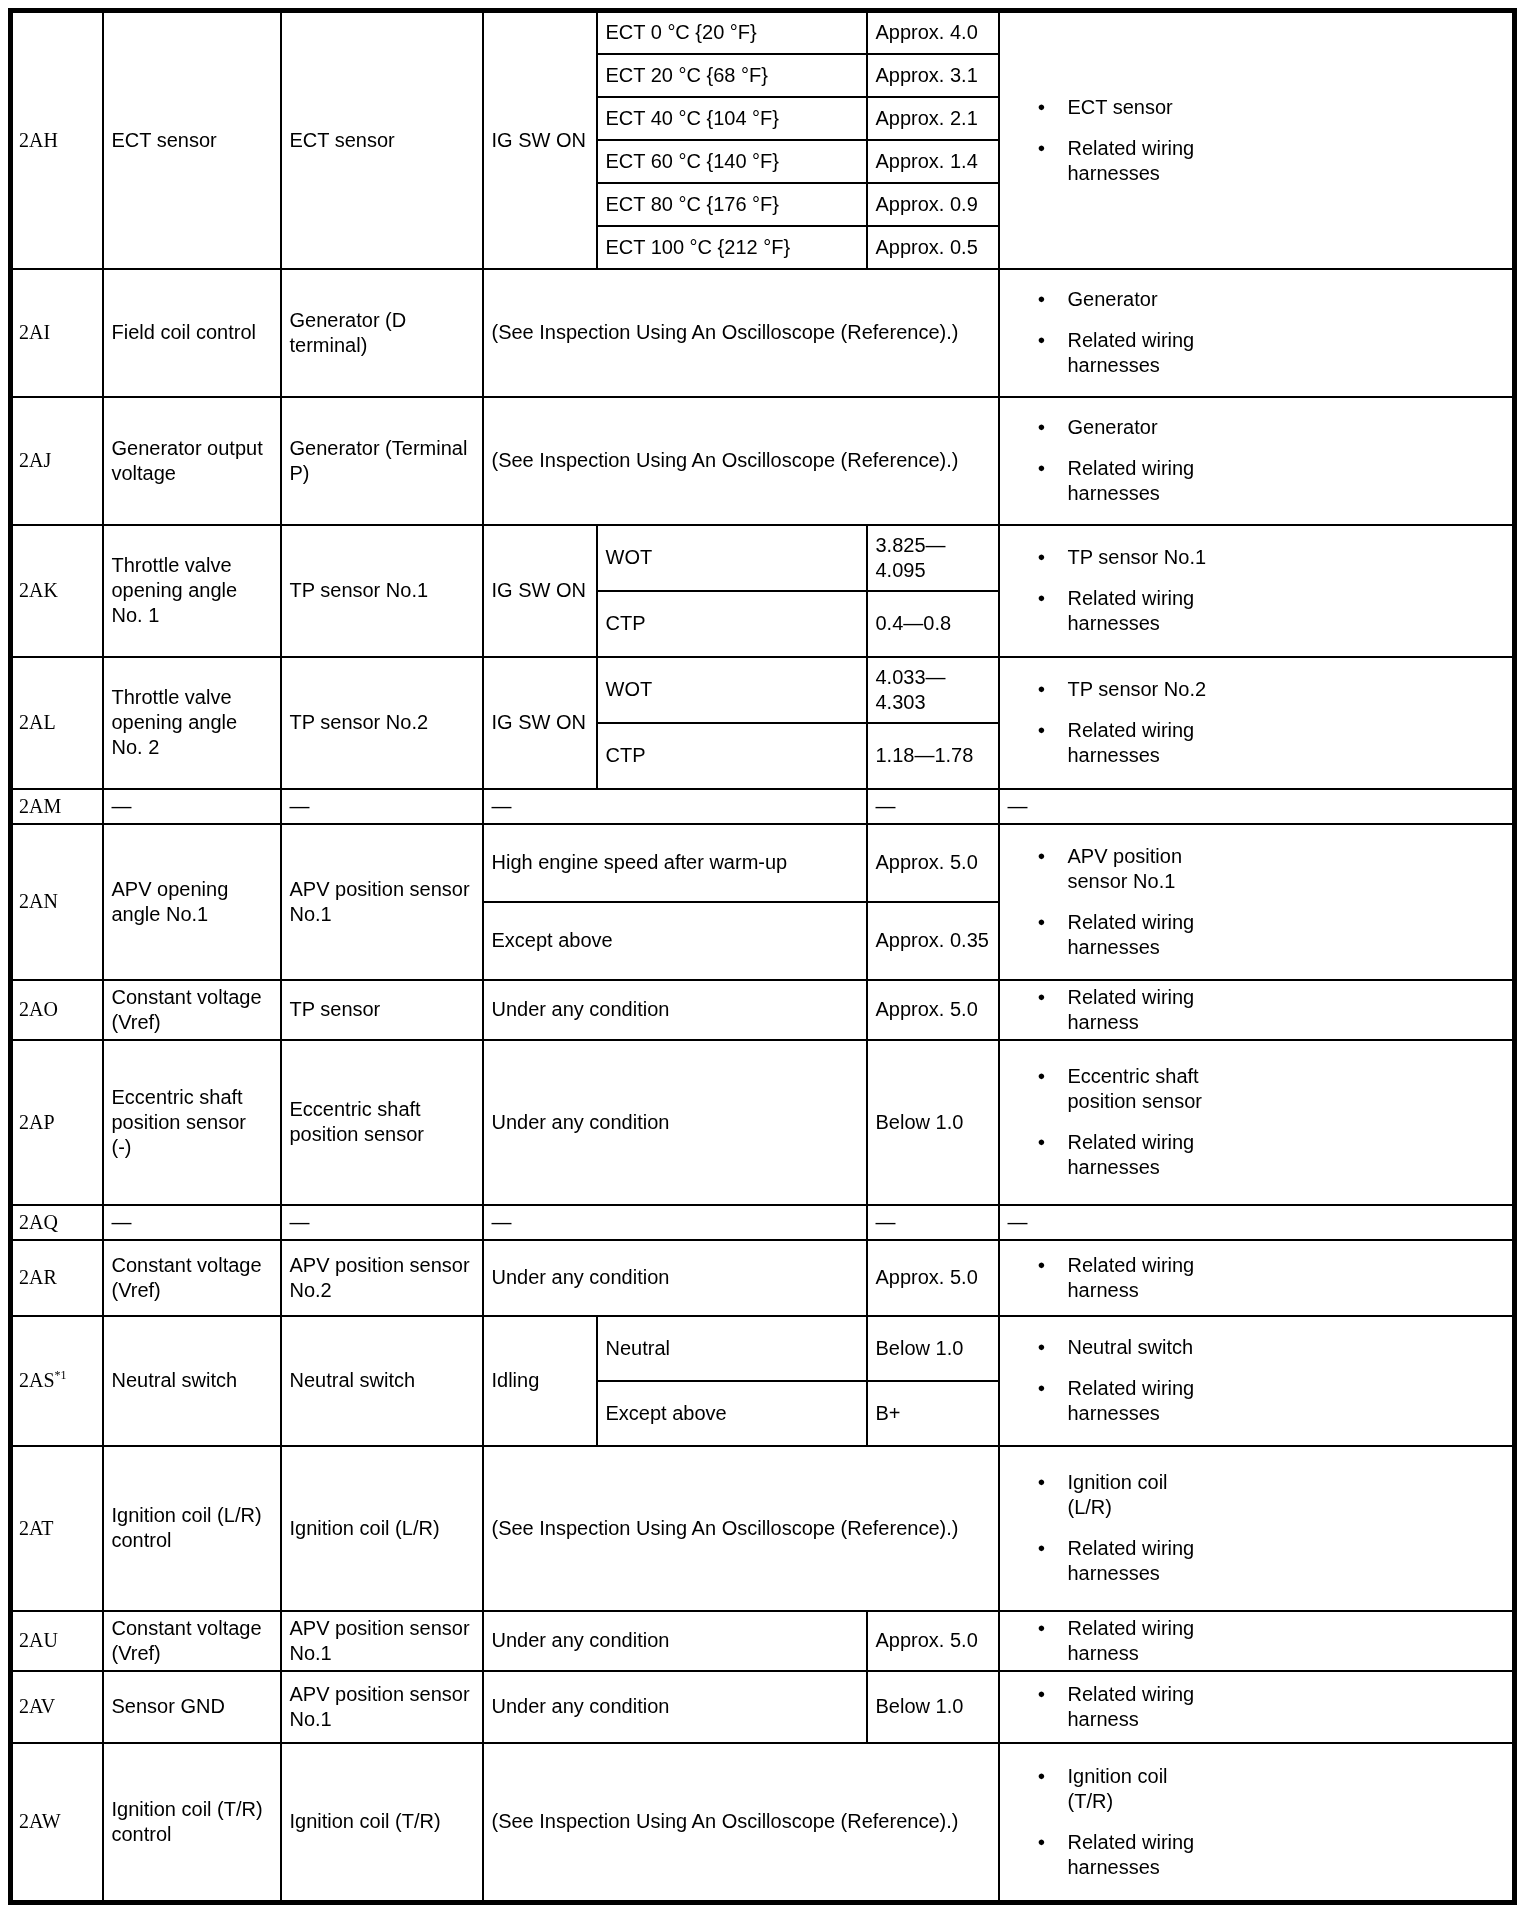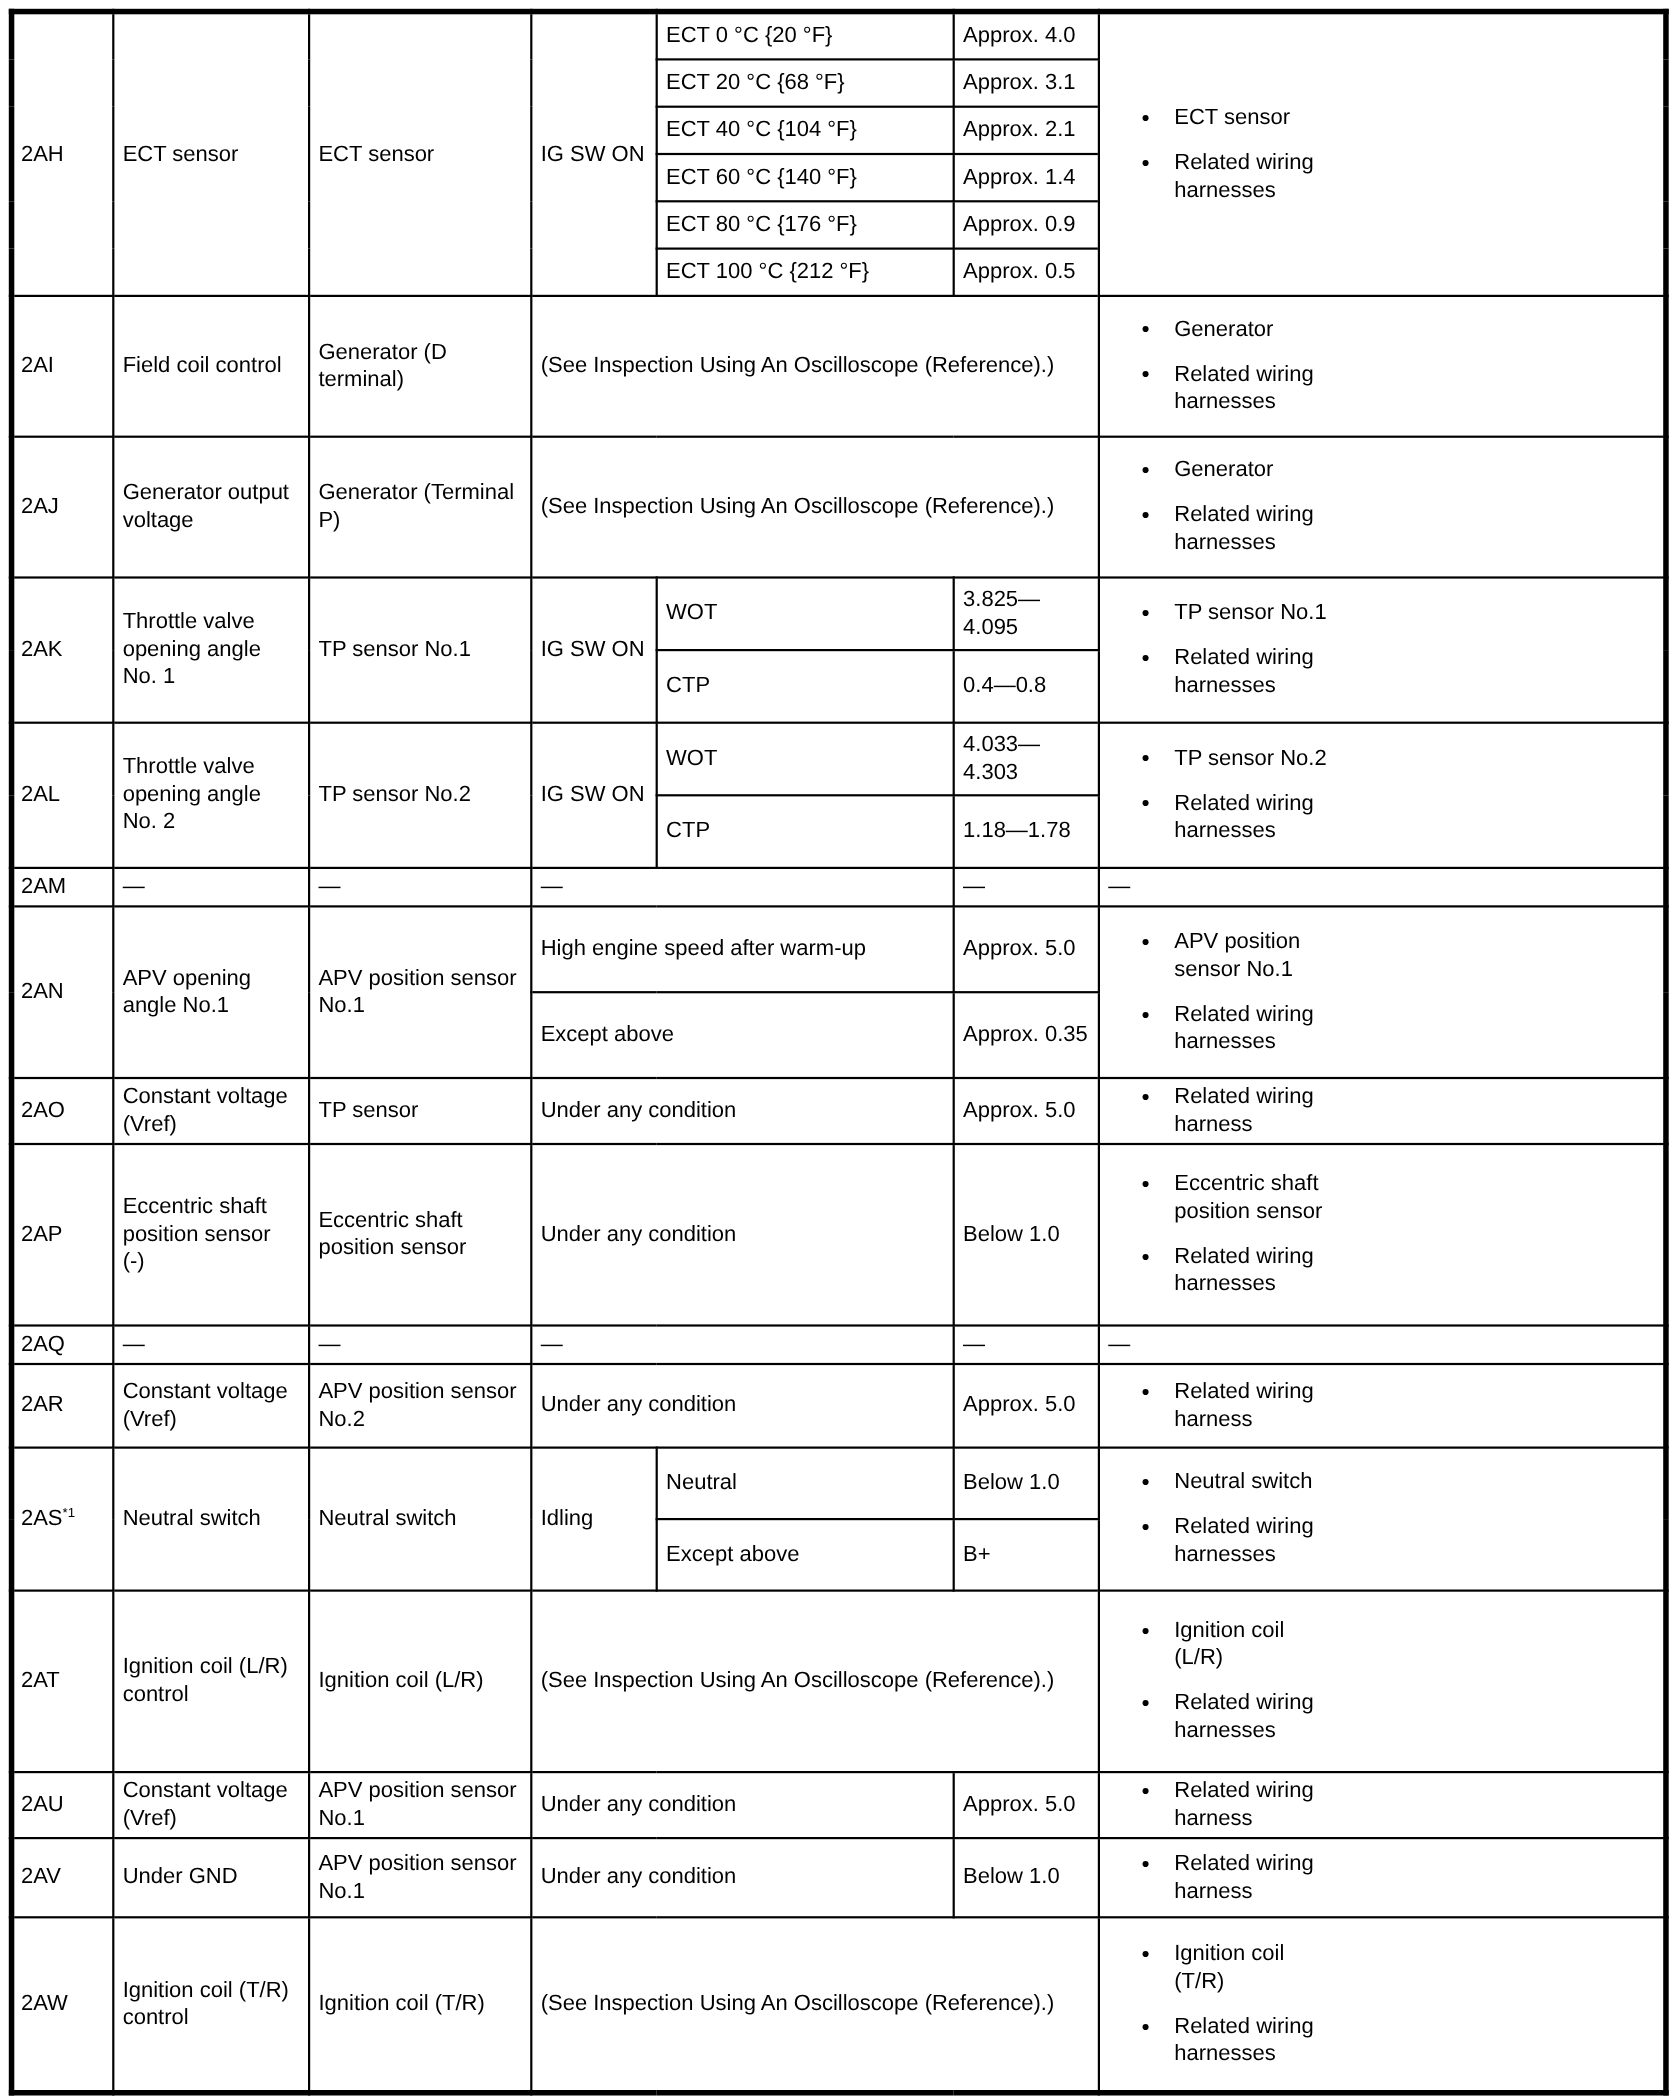--- a/index.html
+++ b/index.html
@@ -16,21 +16,21 @@
     border: 5px solid #000;
   }
   td {
     border: 2px solid #000;
     vertical-align: middle;
     padding: 4px 8px;
     line-height: 1.25;
     overflow: hidden;
     word-wrap: break-word;
   }
-  .code-cell { padding-left: 6px; padding-right: 2px; }
+  .code-cell { padding-left: 6px; padding-right: 2px; font-family: Liberation Serif, serif; }
   sup { font-size: 12px; }
   .bullets {
     display: flex;
     flex-direction: column;
     gap: 16px;
     padding-left: 30px;
   }
   .bullet-item { display: flex; align-items: flex-start; }
   .dot { flex: 0 0 30px; font-size: 13px; line-height: 24px; }
   .bt { max-width: 150px; }
@@ -328,21 +328,21 @@
         <div class="bullet-item">
               <span class="dot">●</span>
               <span class="bt">Related wiring harness</span>
             </div>
       </div>
     </td>
   </tr>
 
   <tr style="height:72px">
     <td class="code-cell">2AV</td>
-    <td>Under GND</td>
+    <td>Sensor GND</td>
     <td>APV position sensor No.1</td>
     <td colspan="2">Under any condition</td>
     <td>Below 1.0</td>
     <td>
       <div class="bullets">
         <div class="bullet-item">
               <span class="dot">●</span>
               <span class="bt">Related wiring harness</span>
             </div>
       </div>

